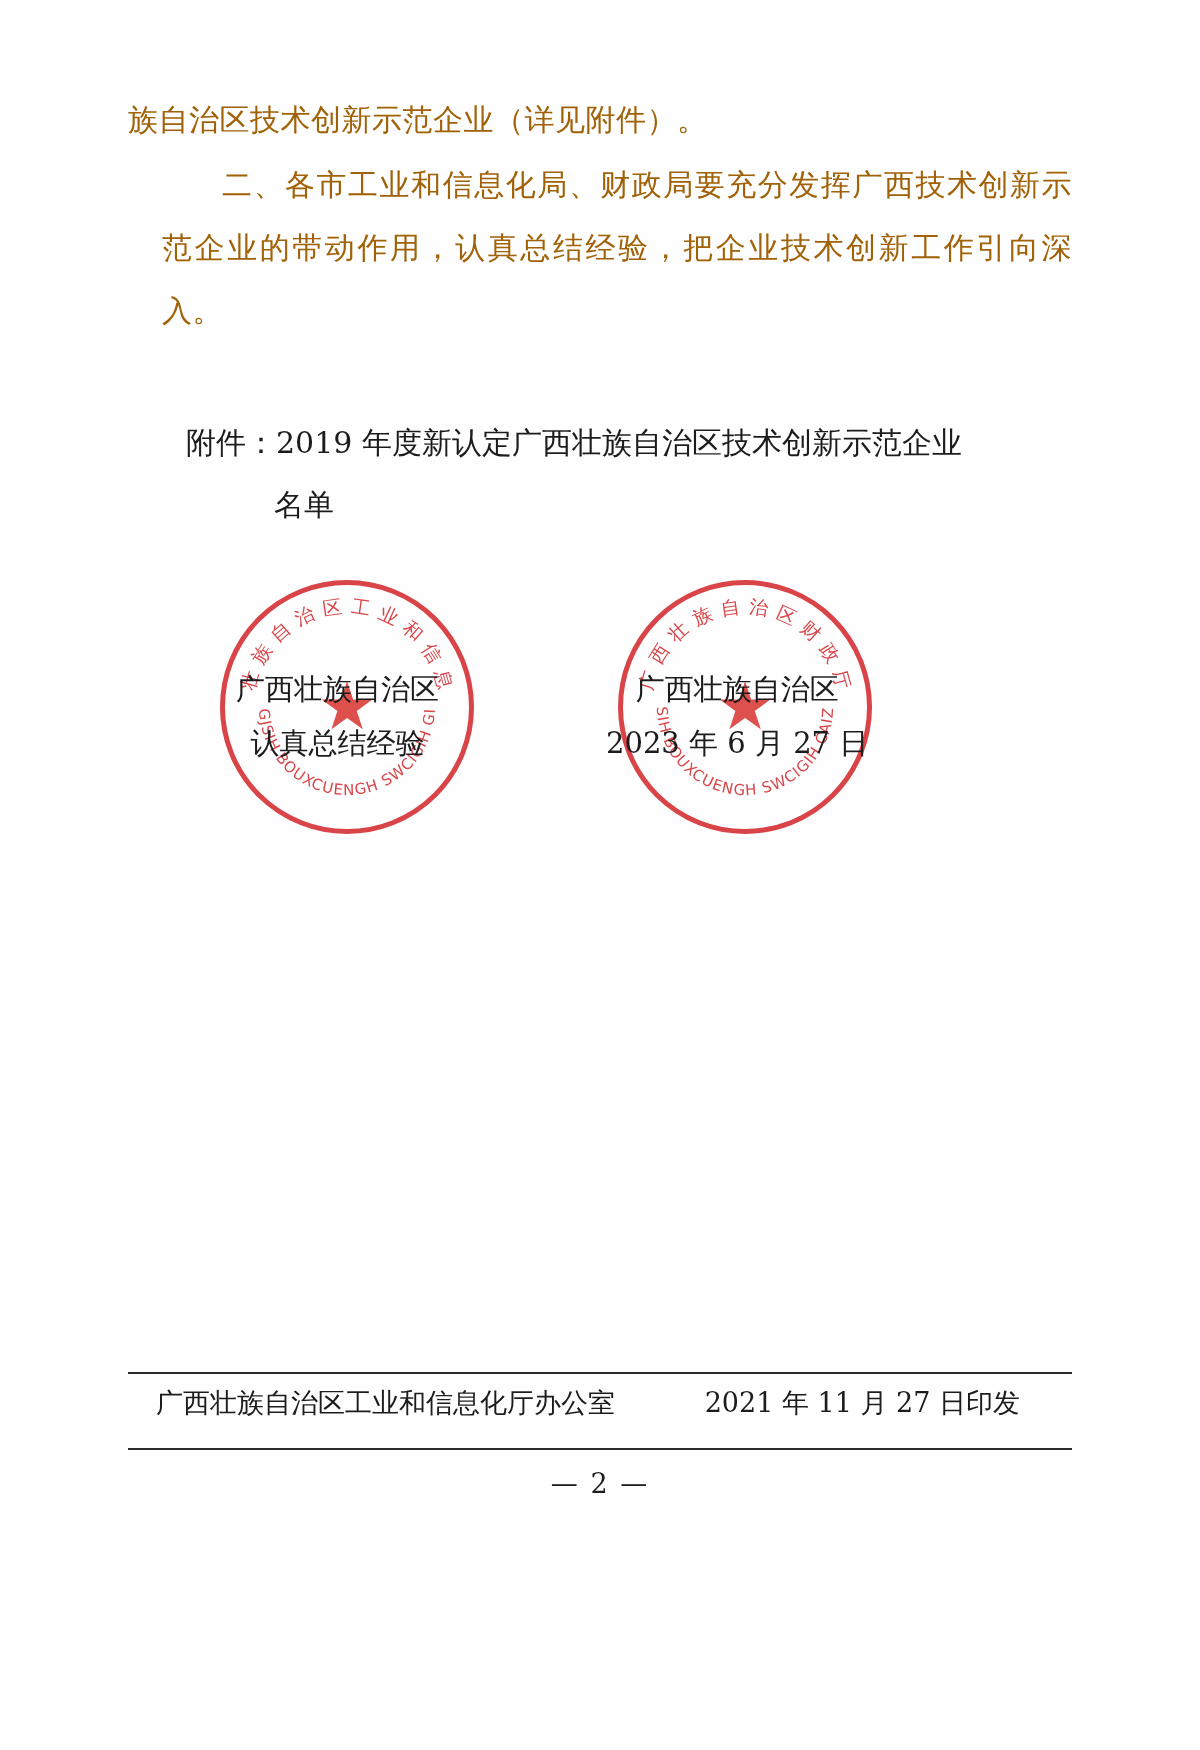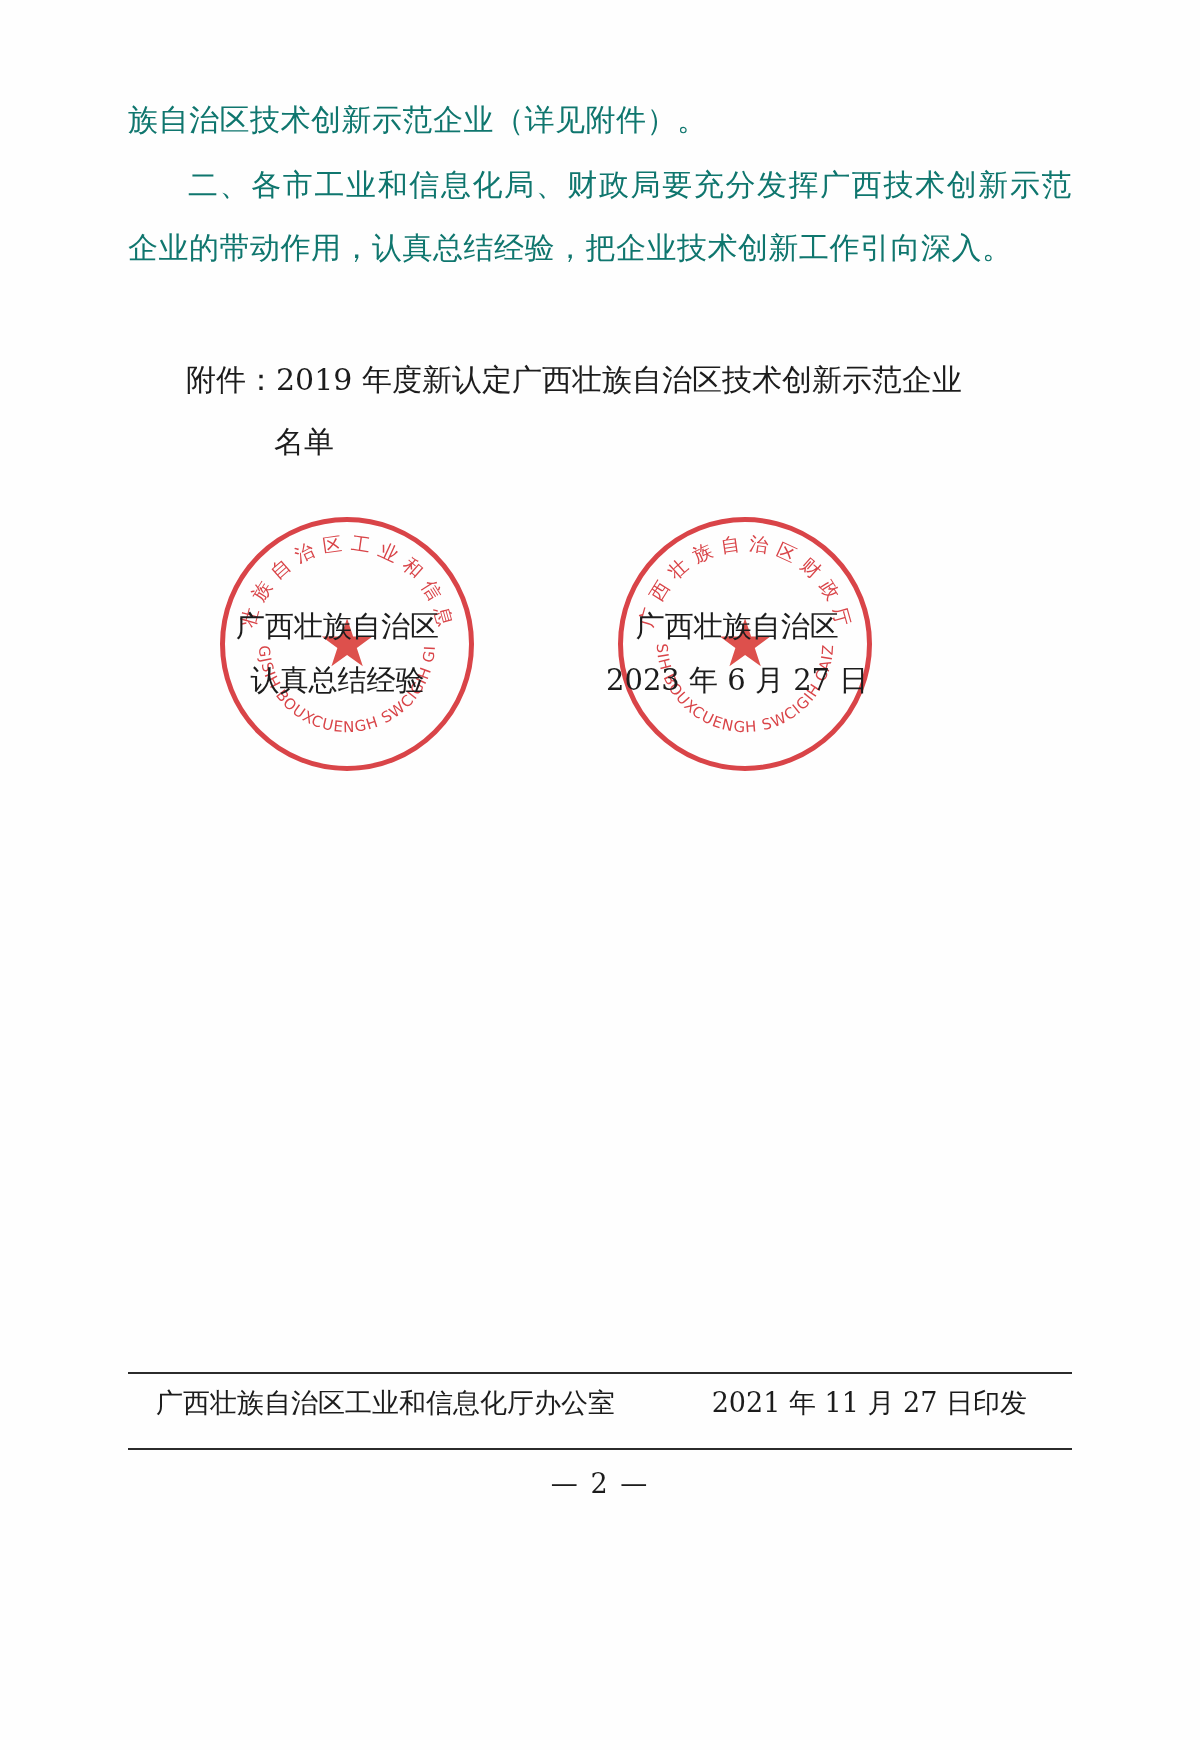--- a/index.html
+++ b/index.html
@@ -26,24 +26,25 @@
     right: 128px;
     top: 88px;
   }
   p.para {
     font-size: 30px;
     line-height: 63px;
     margin: 0 0 2px 0;
     letter-spacing: 0.5px;
     text-align: justify;
     text-justify: inter-ideograph;
-    color: #0f766e;
+    color: #a16207;
   }
   p.indent {
     text-indent: 60px;
+    margin-left: 34px;
   }
   .attach-block {
     margin-top: 70px;
     font-size: 30px;
     line-height: 62px;
     color: #1c1c1c;
   }
   .attach-line1 {
     padding-left: 58px;
   }
@@ -118,21 +119,21 @@
     position: absolute;
     left: 128px;
     right: 128px;
     border-top: 2px solid #2b2b2b;
   }
   .rule-top { top: 1372px; }
   .rule-bottom { top: 1448px; }
   .footer-row {
     position: absolute;
     left: 128px;
-    right: 137px;
+    right: 144px;
     top: 1385px;
     display: flex;
     justify-content: space-between;
     font-size: 27px;
     color: #1c1c1c;
   }
   .footer-row .issuer { margin-left: 28px; }
   .footer-row .issue-date { margin-right: 36px; }
   .page-number {
     position: absolute;

